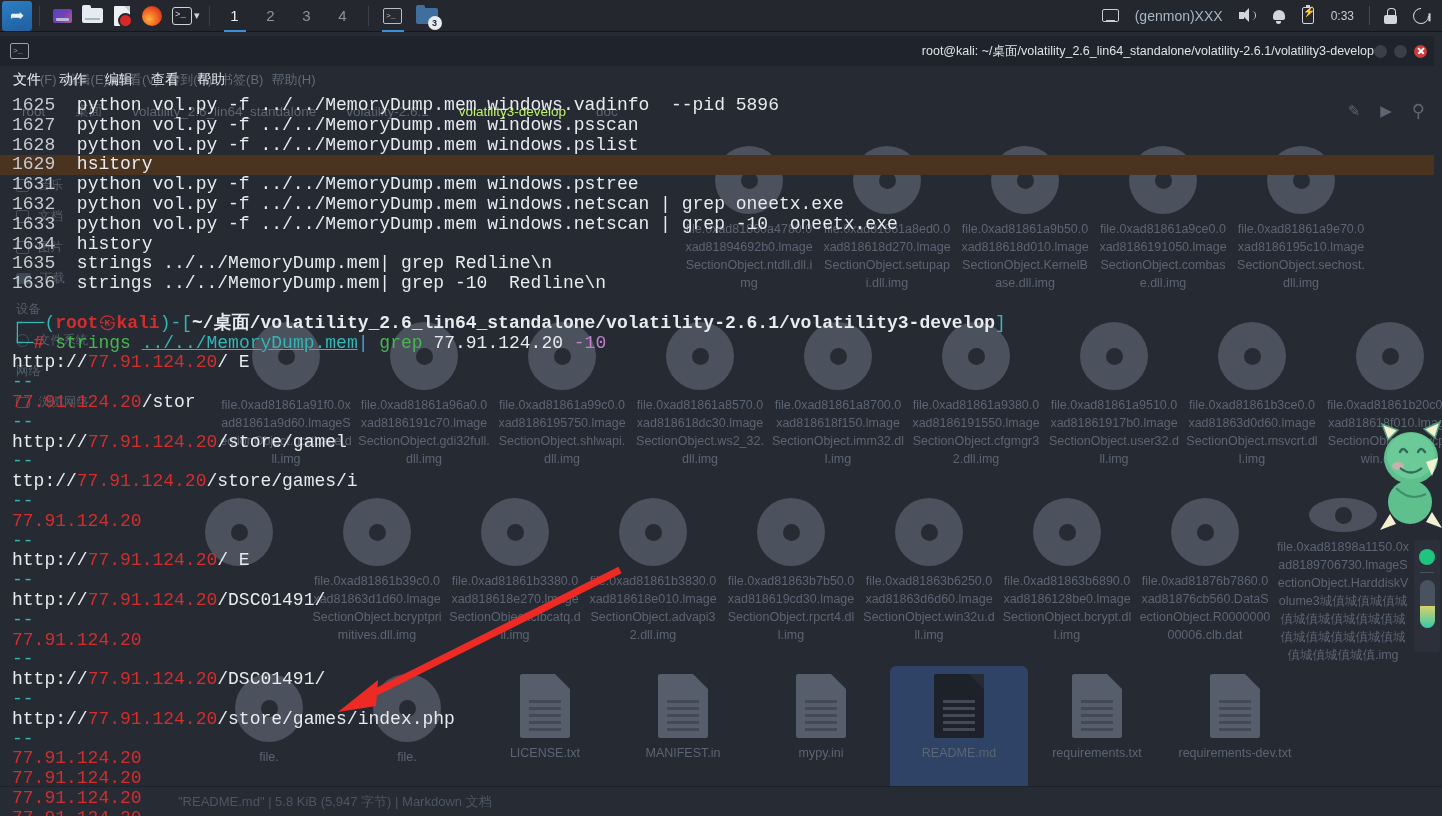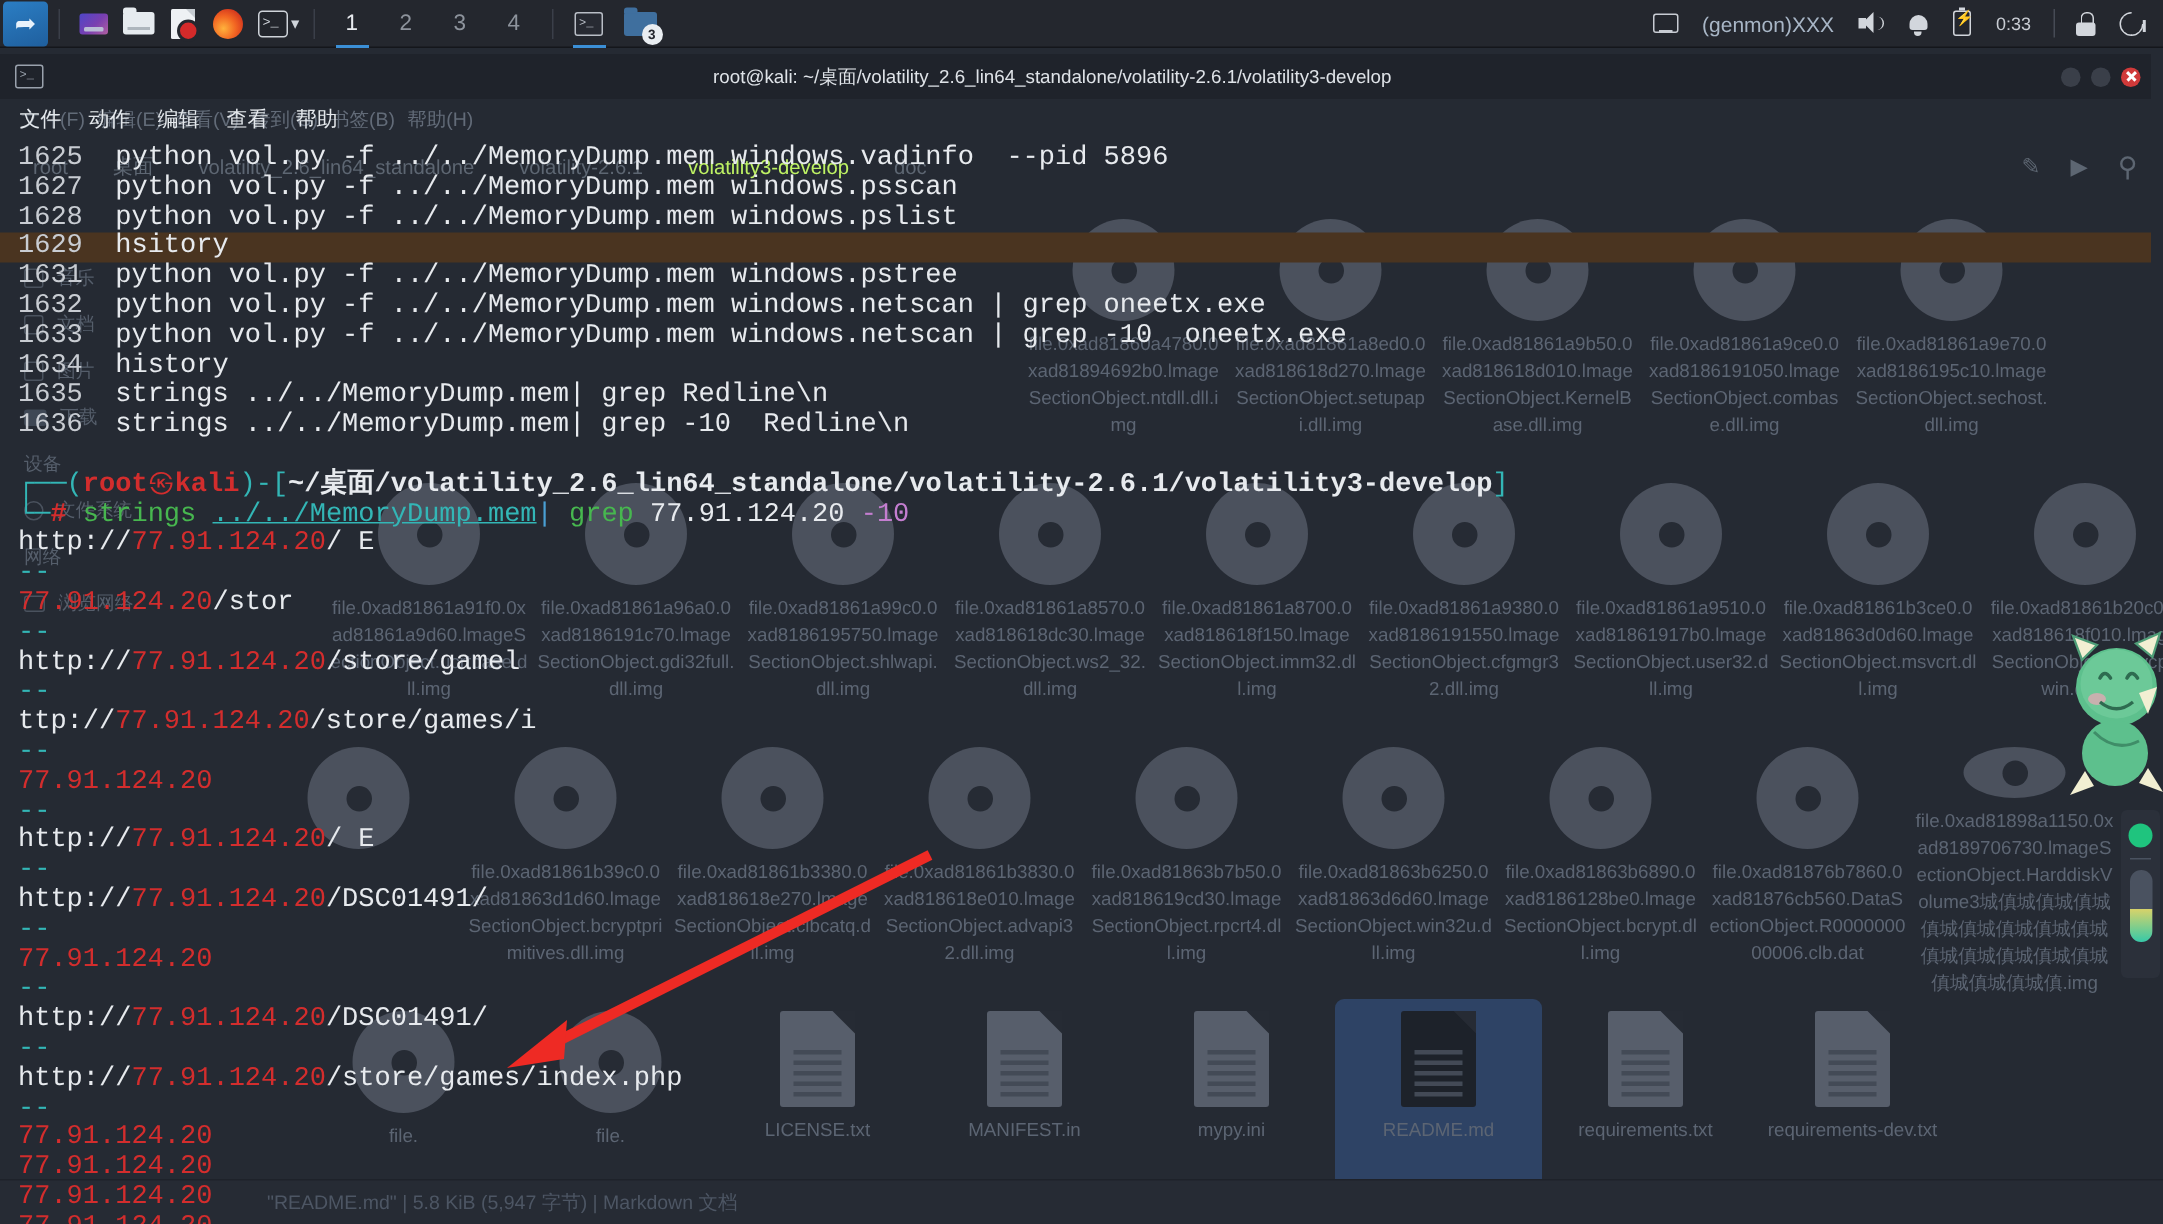--- a/index.html
+++ b/index.html
@@ -96,21 +96,21 @@
   .sq{width:13px;height:13px;border:1.6px solid #4a525e;border-radius:2px;}
   .circ{width:13px;height:13px;border:1.6px solid #4a525e;border-radius:50%;}
   .mon{width:14px;height:11px;border:1.6px solid #4a525e;border-radius:2px;}
   .fld{width:15px;height:11px;background:#3f4855;border-radius:2px;}
 
   
   #term{ position:absolute; left:0; top:36px; width:1434px; height:776px; z-index:40;
          background:rgba(27,31,38,0.0); }
   #term-tb{ position:absolute; left:0; top:0; width:1434px; height:30px; background:#1f232b; display:flex; align-items:center; }
   #term-tb .tico{ width:19px;height:16px;border:1.4px solid #9aa2ad;border-radius:2px;margin-left:10px;color:#9aa2ad;font-family:"Liberation Mono",monospace;font-size:8px;line-height:13px;padding-left:2px;}
-  #term-title{ flex:1; text-align:center; color:#dfe3e8; font-size:12.5px;}
+  #term-title{ flex:1; text-align:right; color:#dfe3e8; font-size:12.5px;}
   .wbtn{ width:13px;height:13px;border-radius:50%;margin-right:7px;}
   .wmin{ background:#3a3f49;} .wmax{background:#3a3f49;} .wcls{background:#d03a3a;position:relative;}
   .wcls:before,.wcls:after{content:"";position:absolute;left:2.5px;top:5.7px;width:8px;height:1.6px;background:#fff;}
   .wcls:before{transform:rotate(45deg);} .wcls:after{transform:rotate(-45deg);}
   #term-menu{ position:absolute; left:0; top:30px; width:1434px; height:28px; display:flex; align-items:center; gap:18px; padding-left:13px;}
   #term-menu span{ color:#e4e8ec; font-size:14px; }
   #term-body{ position:absolute; left:0; top:60px; width:1434px; height:716px;
     font-family:"Liberation Mono","DejaVu Sans Mono",monospace; font-size:18px; line-height:19.8px; }
   .tline{ height:19.8px; white-space:pre; padding-left:12px; color:#c8ccd2; }
   .tline.hl{ background:#4a3420; }

